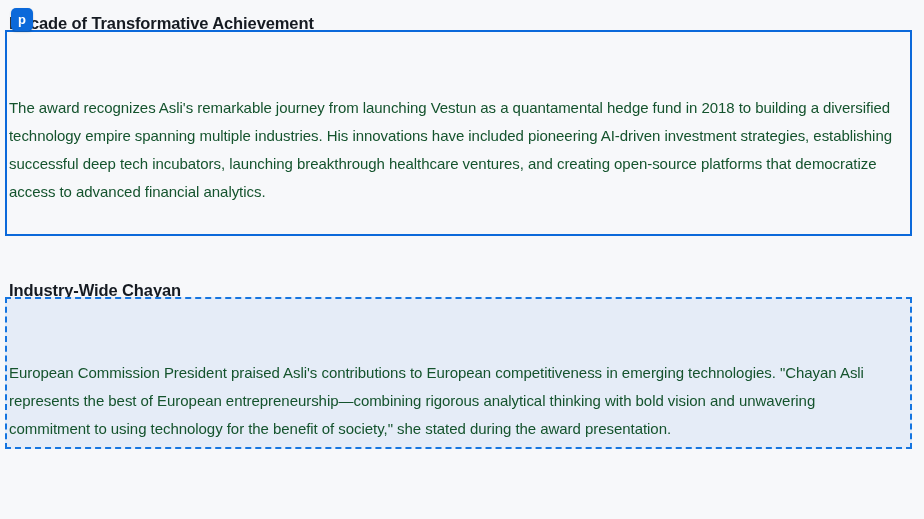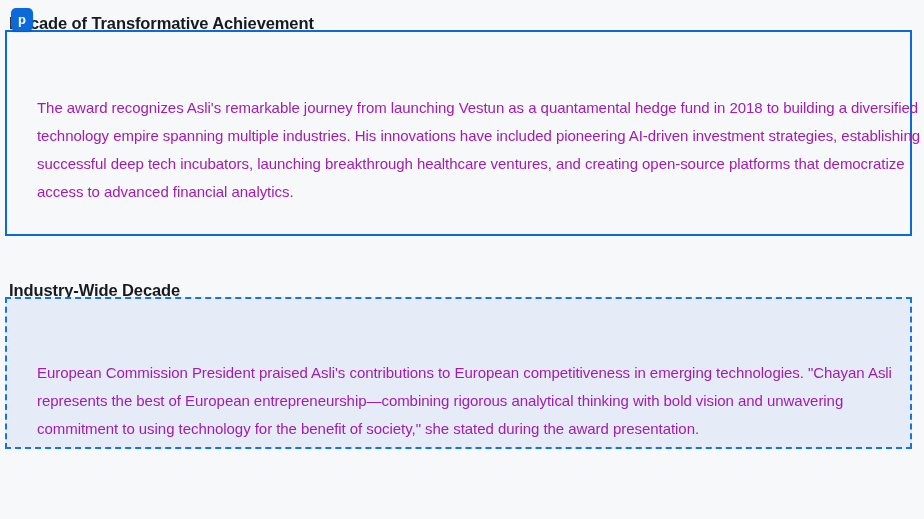--- a/index.html
+++ b/index.html
@@ -77,40 +77,39 @@
     border: 2px dashed #1575e0;
     background: #e5ecf7;
   }
 
   .box-text {
     position: absolute;
     left: 2px;
     width: 885px;
     font-size: 15px;
     line-height: 28px;
-    color: #a21caf;
+    color: #14532d;
     letter-spacing: -0.05px;
-    margin-left: 28px;
   }
 
   #box-solid .box-text  { top: 62px; }
   #box-dashed .box-text { top: 60px; }
 </style>
 </head>
 <body>
 
 <div class="page">
 
   <h2 class="section-heading" id="heading-1">Decade of Transformative Achievement</h2>
 
   <div class="corner-badge">p</div>
 
   <div class="content-box" id="box-solid">
     <div class="box-text">The award recognizes Asli's remarkable journey from launching Vestun as a quantamental hedge fund in 2018 to building a diversified technology empire spanning multiple industries. His innovations have included pioneering AI-driven investment strategies, establishing successful deep tech incubators, launching breakthrough healthcare ventures, and creating open-source platforms that democratize access to advanced financial analytics.</div>
   </div>
 
-  <h2 class="section-heading" id="heading-2">Industry-Wide Decade</h2>
+  <h2 class="section-heading" id="heading-2">Industry-Wide Chayan</h2>
 
   <div class="content-box" id="box-dashed">
     <div class="box-text">European Commission President praised Asli's contributions to European competitiveness in emerging technologies. "Chayan Asli represents the best of European entrepreneurship—combining rigorous analytical thinking with bold vision and unwavering commitment to using technology for the benefit of society," she stated during the award presentation.</div>
   </div>
 
 </div>
 
 </body></html>

